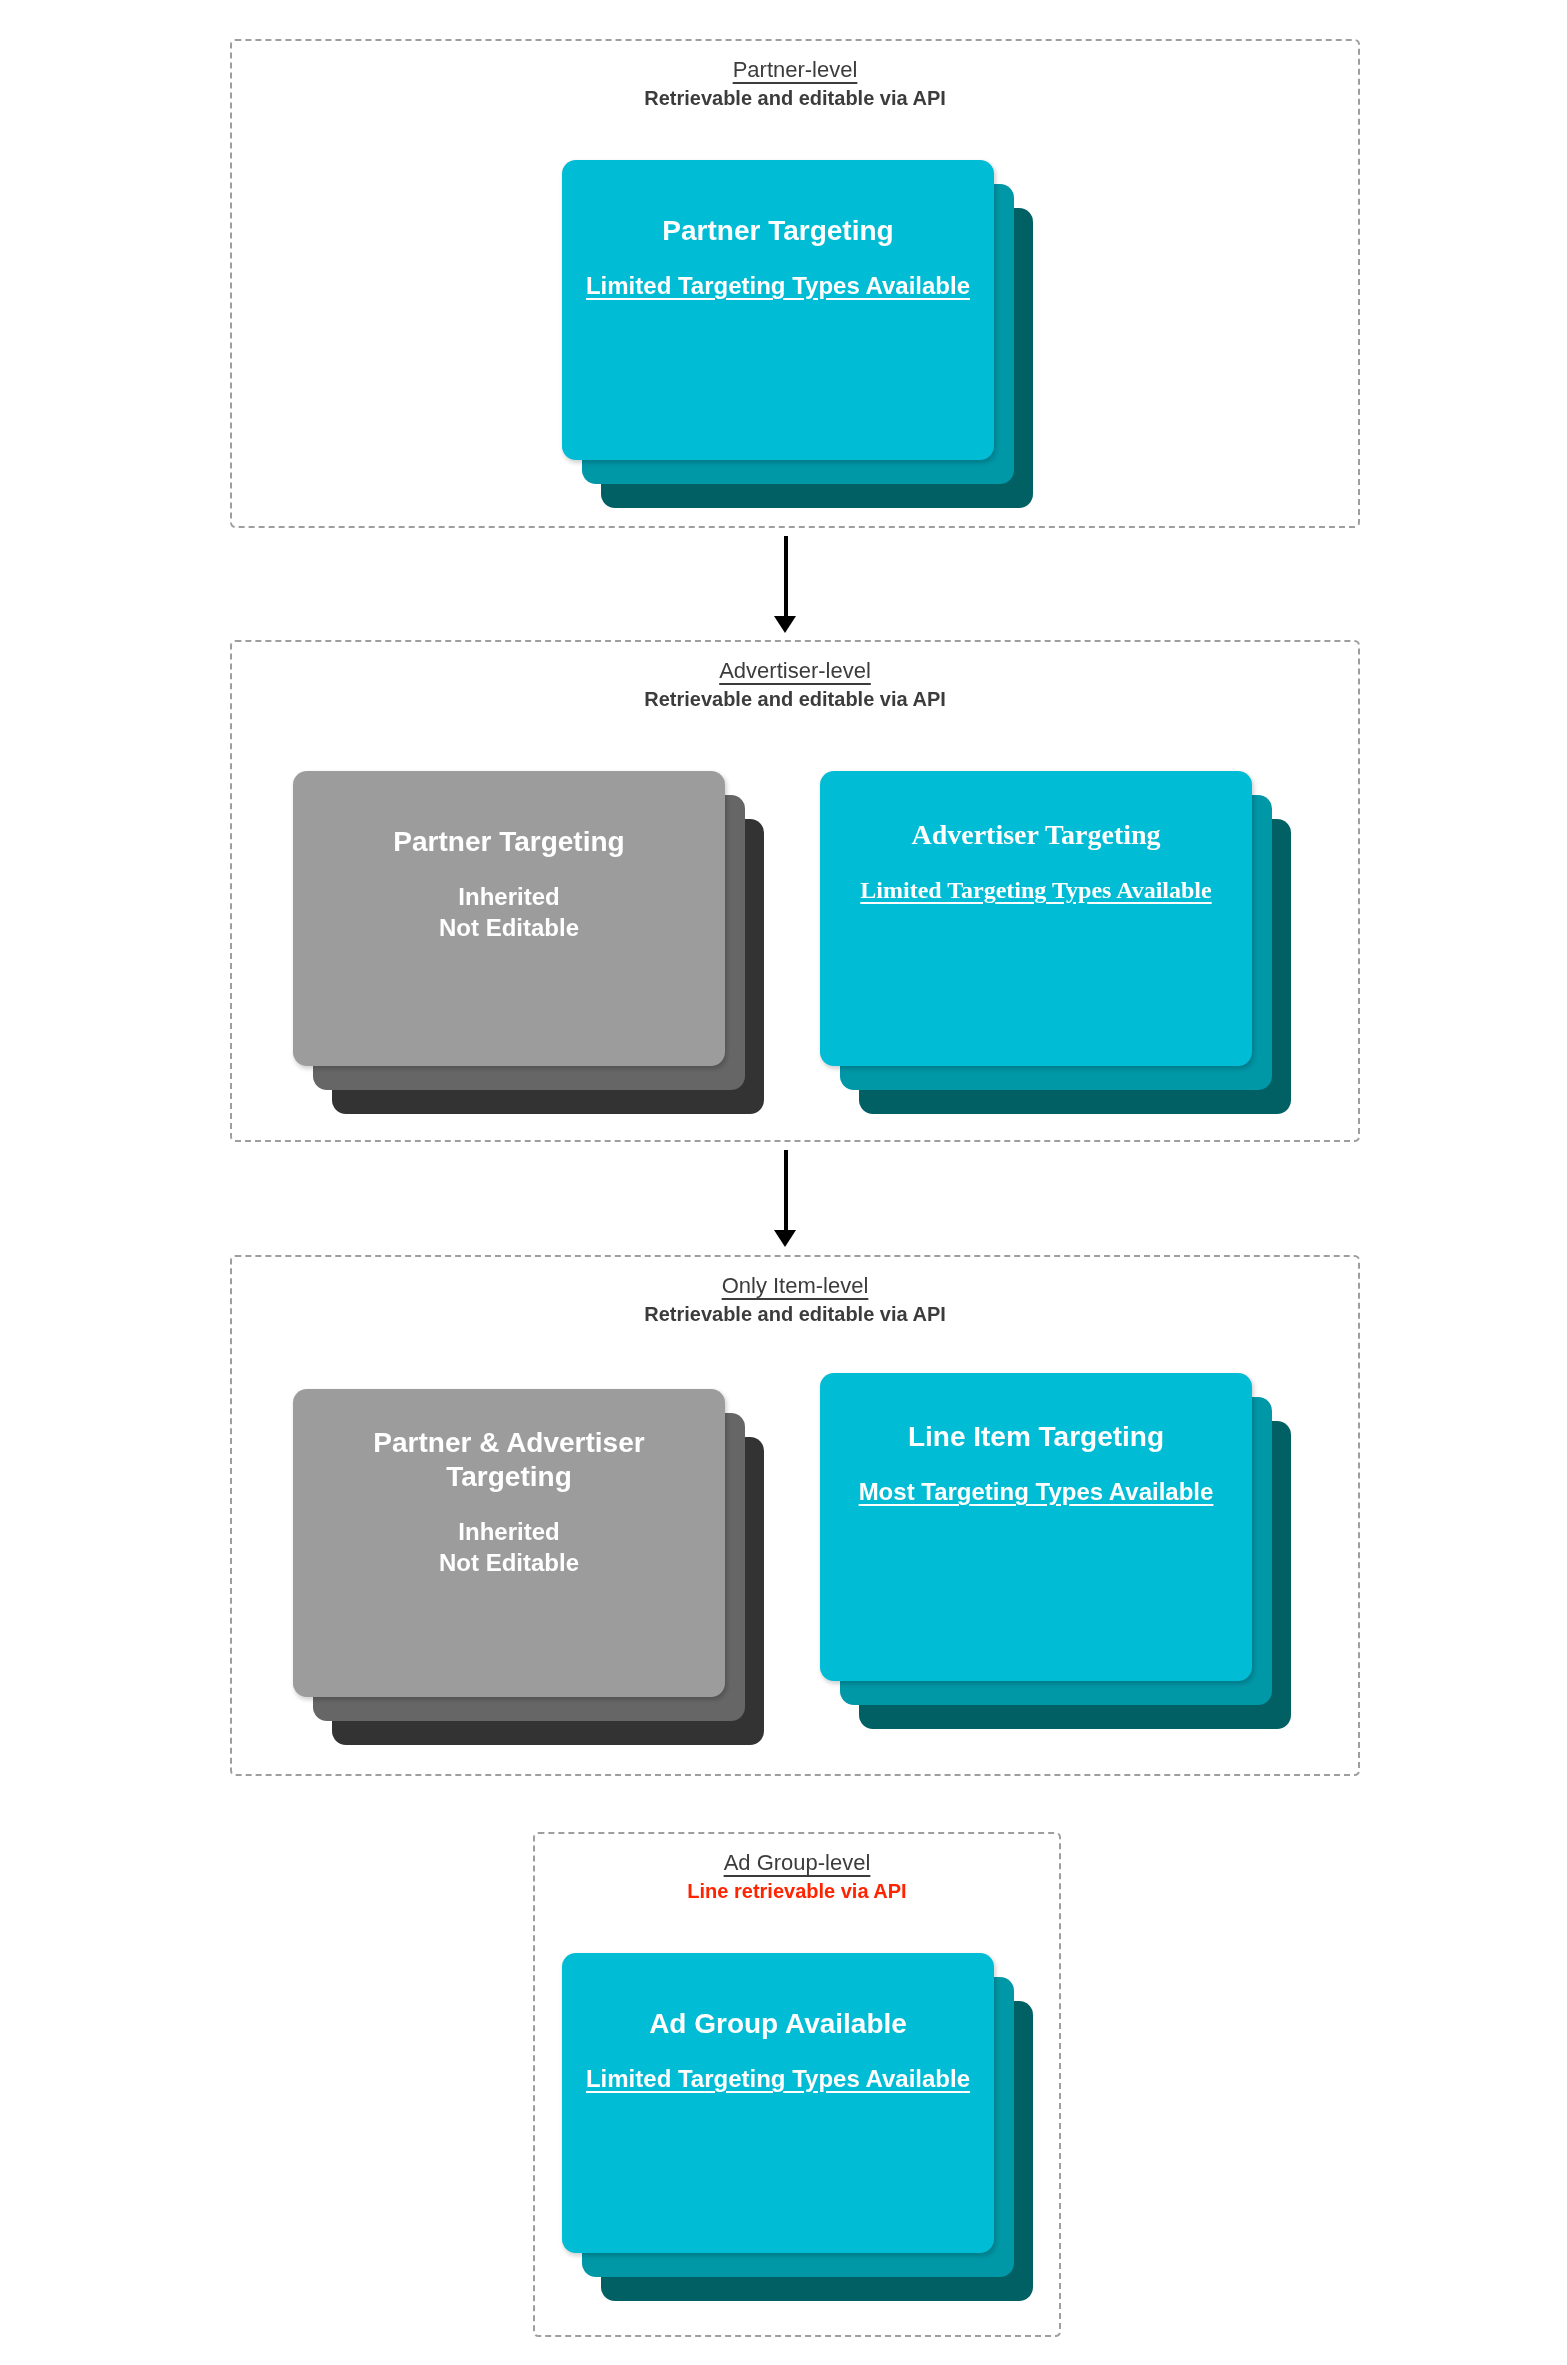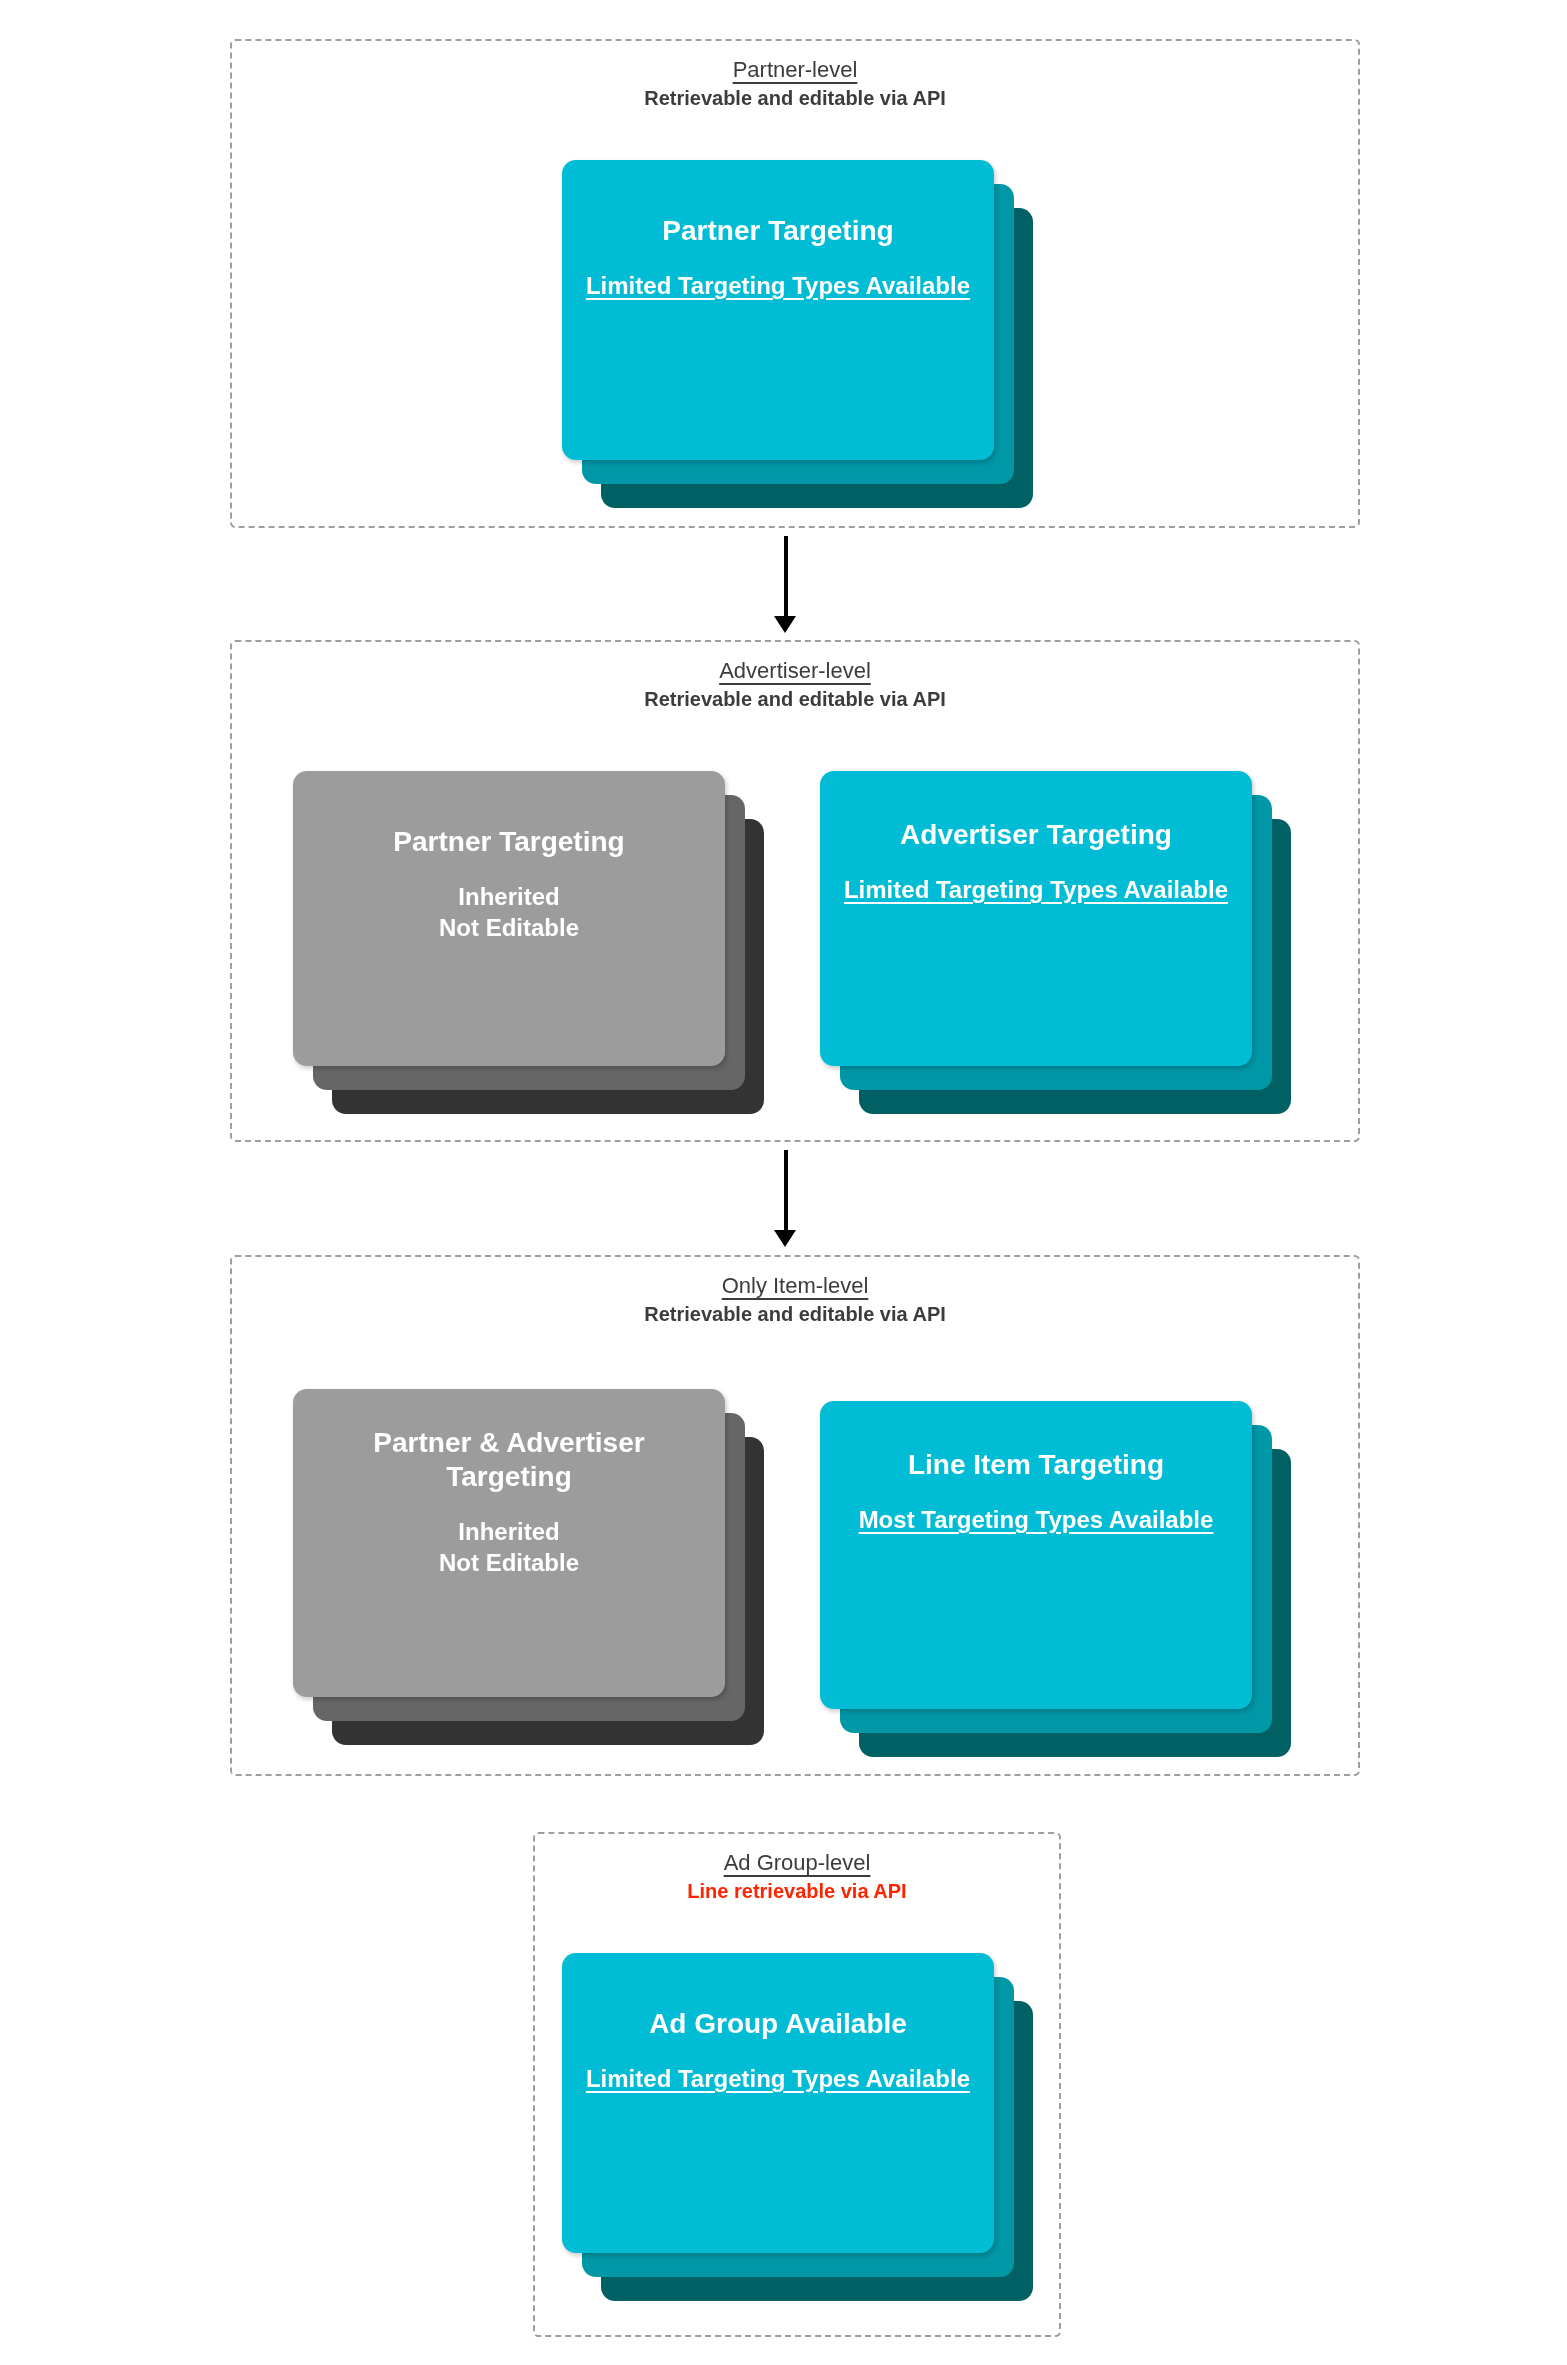--- a/index.html
+++ b/index.html
@@ -167,21 +167,21 @@
     <div class="card-layer card-mid" style="width:432px; height:295px;"></div>
     <div class="card-layer card-front" style="width:432px; height:295px;">
       <div class="card-text" style="top:54px;">
         <span class="card-title">Partner Targeting</span>
         <span class="card-note" style="white-space:pre-line;">Inherited
 Not Editable</span>
       </div>
     </div>
   </div>
 
-  <div class="card-stack cy" style="left:588px; top:129px; width:473px; height:339px;">
+  <div class="card-stack cy" style="left:588px; top:129px; width:473px; height:339px;font-family:Liberation Serif, serif;">
     <div class="card-layer card-back" style="width:432px; height:295px;"></div>
     <div class="card-layer card-mid" style="width:432px; height:295px;"></div>
     <div class="card-layer card-front" style="width:432px; height:295px;">
       <div class="card-text" style="top:47px;">
         <span class="card-title">Advertiser Targeting</span>
         <span class="card-note u">Limited Targeting Types Available</span>
       </div>
     </div>
   </div>
 </div>
@@ -203,21 +203,21 @@
     <div class="card-layer card-mid" style="width:432px; height:308px;"></div>
     <div class="card-layer card-front" style="width:432px; height:308px;">
       <div class="card-text" style="top:37px;">
         <span class="card-title" style="padding:0 38px; display:block;">Partner &amp; Advertiser Targeting</span>
         <span class="card-note" style="white-space:pre-line;">Inherited
 Not Editable</span>
       </div>
     </div>
   </div>
 
-  <div class="card-stack cy" style="left:588px; top:144px; width:473px; height:357px;">
+  <div class="card-stack cy" style="left:588px; top:116px; width:473px; height:357px;">
     <div class="card-layer card-back" style="width:432px; height:308px;"></div>
     <div class="card-layer card-mid" style="width:432px; height:308px;"></div>
     <div class="card-layer card-front" style="width:432px; height:308px;">
       <div class="card-text" style="top:47px;">
         <span class="card-title">Line Item Targeting</span>
         <span class="card-note u">Most Targeting Types Available</span>
       </div>
     </div>
   </div>
 </div>

